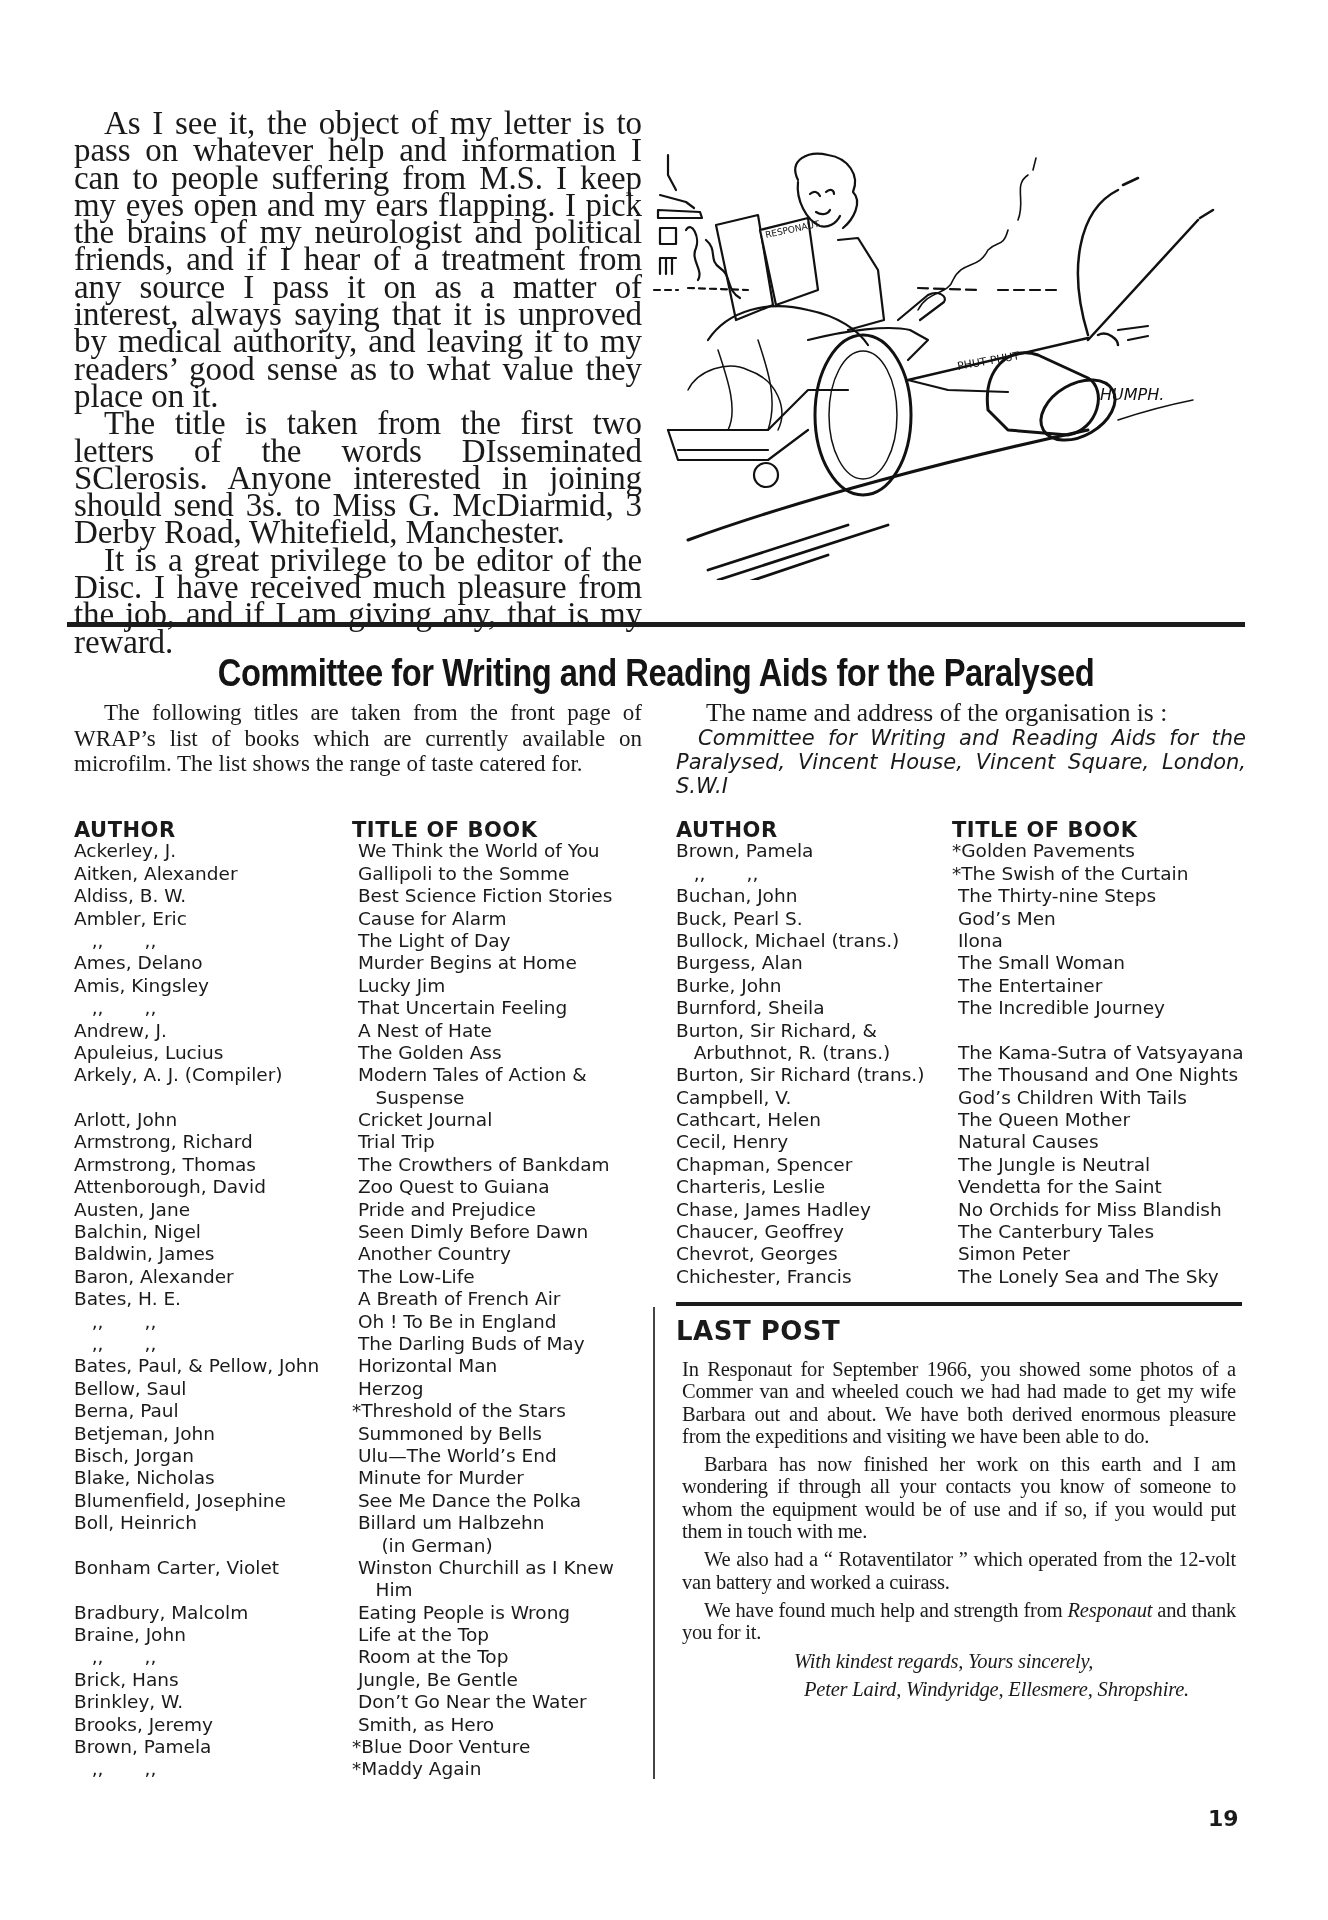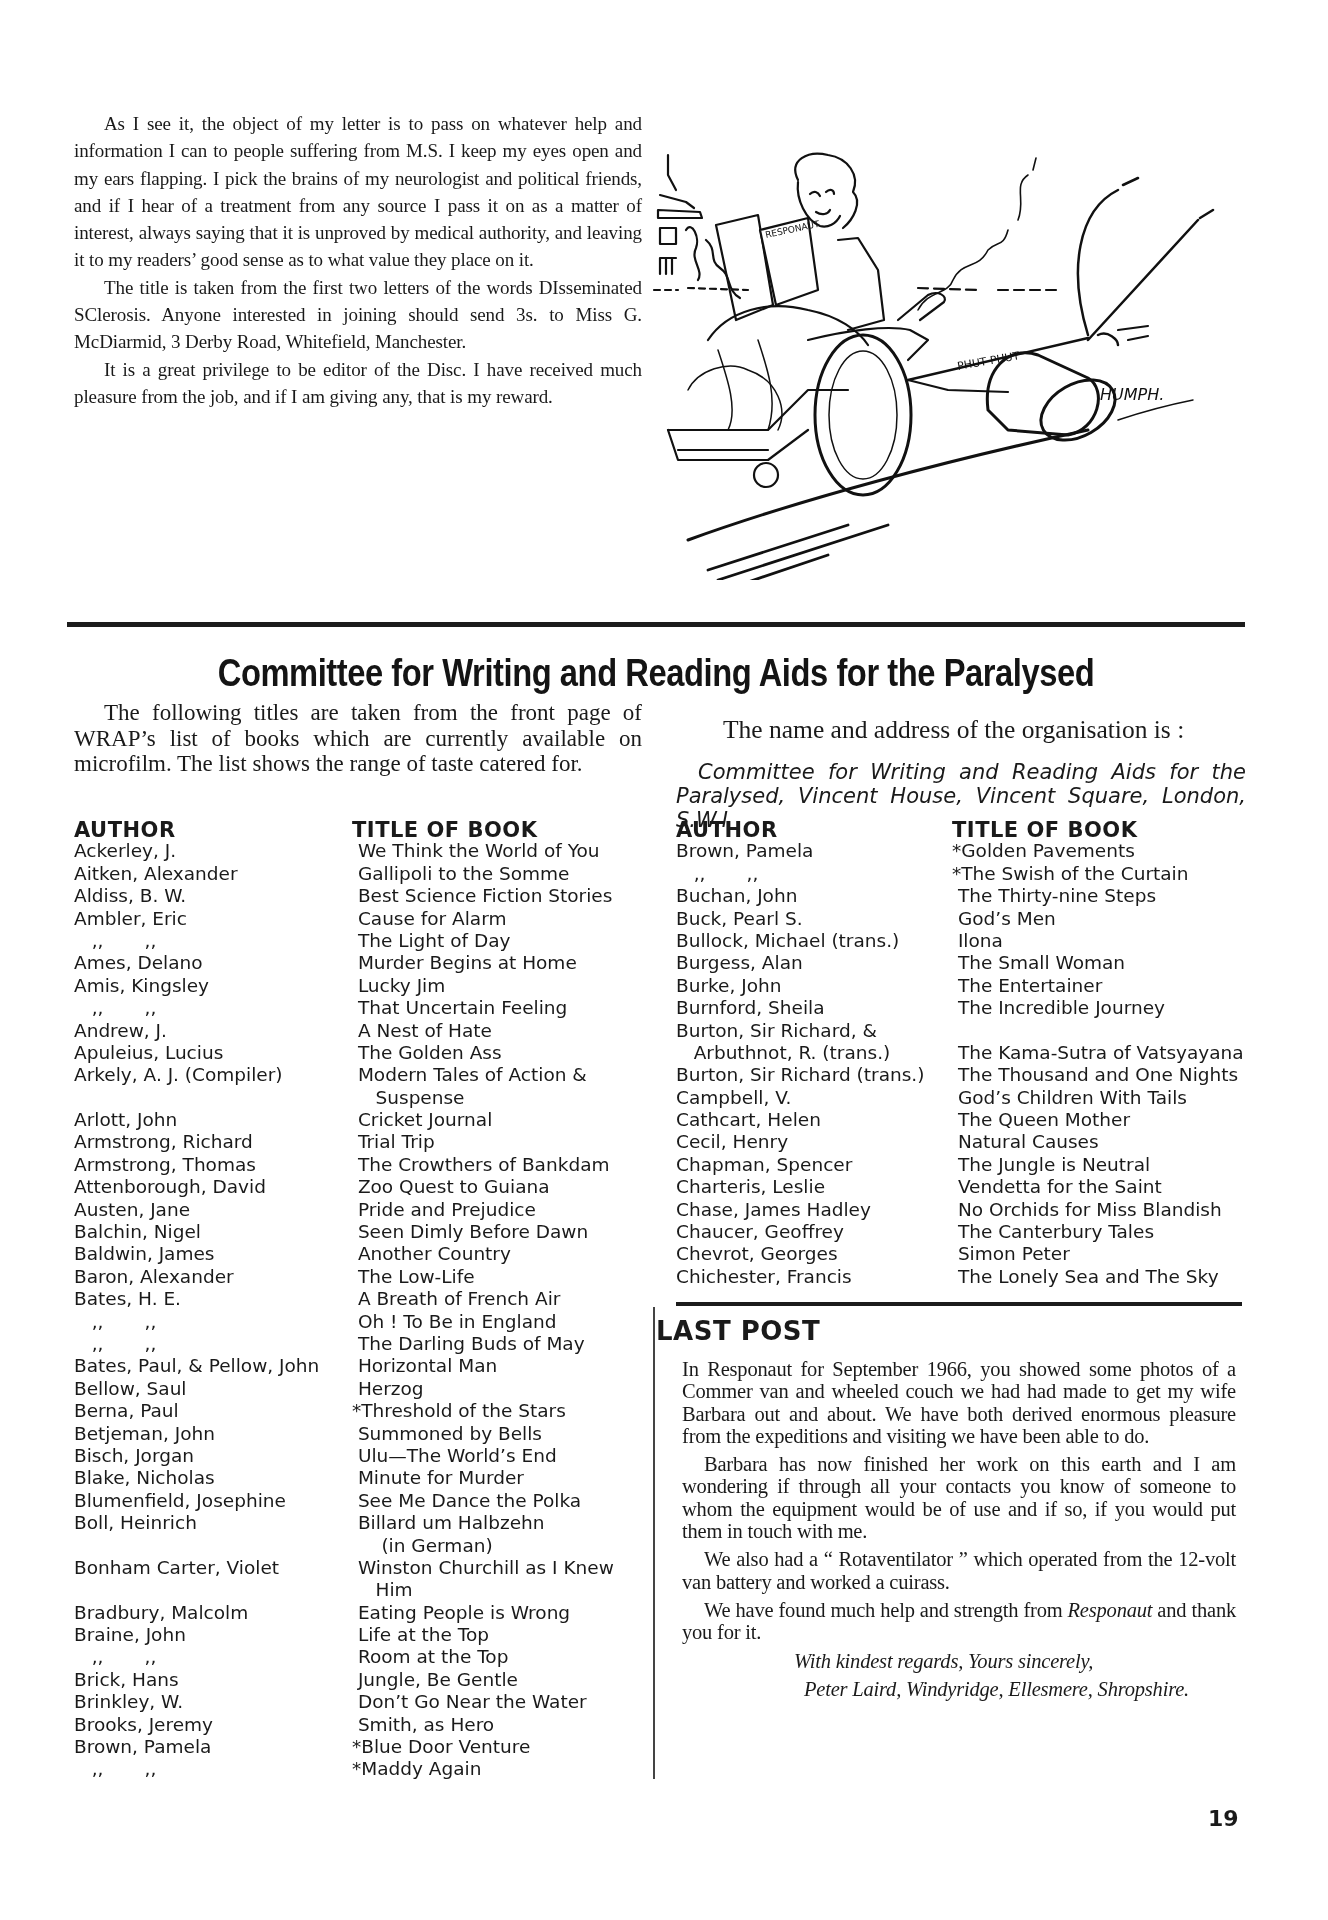--- a/index.html
+++ b/index.html
@@ -6,21 +6,21 @@
     body {
       width: 1328px; height: 1920px; background: #ffffff; position: relative;
       color: #1a1a1a; overflow: hidden;
     }
     .serif { font-family: "Liberation Serif", "DejaVu Serif", serif; }
     .abs { position: absolute; }
 
     
     #letter {
       left: 74px; top: 110px; width: 568px;
-      font-size: 19px; line-height: 27.3px; text-align: justify;
+      font-size: 33px; line-height: 27.3px; text-align: justify;
       letter-spacing: -0.1px;
     }
     #letter p { margin: 0; text-indent: 30px; }
 
     
     #illustration { left: 648px; top: 130px; width: 612px; height: 450px; }
 
     
     #top-rule { left: 67px; top: 622px; width: 1178px; height: 5px; background: #1c1c1c; }
 
@@ -34,42 +34,42 @@
 
     #intro-left {
       left: 74px; top: 700px; width: 568px; font-size: 23px; line-height: 25.5px;
       text-align: justify;
     }
     #intro-left p { margin: 0; text-indent: 30px; }
 
     #intro-right {
       left: 676px; top: 700px; width: 570px; font-size: 25.5px; line-height: 25.5px;
     }
-    #intro-right .line1 { text-indent: 30px; margin: 17px; }
+    #intro-right .line1 { text-indent: 30px; margin: 0; }
     #intro-right .addr {
       margin: 0; font-family: "DejaVu Sans", sans-serif; font-style: italic;
       font-size: 21px; line-height: 24px; text-align: justify; text-indent: 22px;
     }
 
     
     .booklist { font-family: "DejaVu Sans", sans-serif; font-size: 18.5px; line-height: 22.4px; }
     .booklist .hdr { font-weight: bold; font-size: 21px; letter-spacing: 0.5px; height: 22.4px; line-height: 24px; }
     #list-left { left: 74px; top: 818px; width: 568px; }
     #list-left .a-col { width: 278px; }
     #list-right { left: 676px; top: 818px; width: 570px; }
     #list-right .a-col { width: 276px; }
     .booklist .cols { display: flex; }
     .booklist .col { display: flex; flex-direction: column; }
     .booklist .line { height: 22.4px; white-space: pre; overflow: visible; }
 
     #mid-rule { left: 676px; top: 1302px; width: 566px; height: 4px; background: #1c1c1c; }
     #v-rule { left: 653px; top: 1307px; width: 2px; height: 472px; background: #444; }
 
     #lastpost-title {
-      left: 656px; top: 1316px; font-family: "DejaVu Sans", sans-serif; font-weight: bold;
+      left: 676px; top: 1316px; font-family: "DejaVu Sans", sans-serif; font-weight: bold;
       font-size: 26px; letter-spacing: 0.5px;
     }
     #lastpost {
       left: 676px; top: 1352px; width: 566px; font-size: 20.5px; line-height: 22.3px;
       text-align: justify; letter-spacing: -0.2px;
     }
     #lastpost p { margin: 6px; text-indent: 22px; }
     #lastpost .sign { font-style: italic; text-indent: 0; }
     #lastpost .sign1 { padding-left: 112px; }
     #lastpost .sign2 { padding-left: 122px; }

